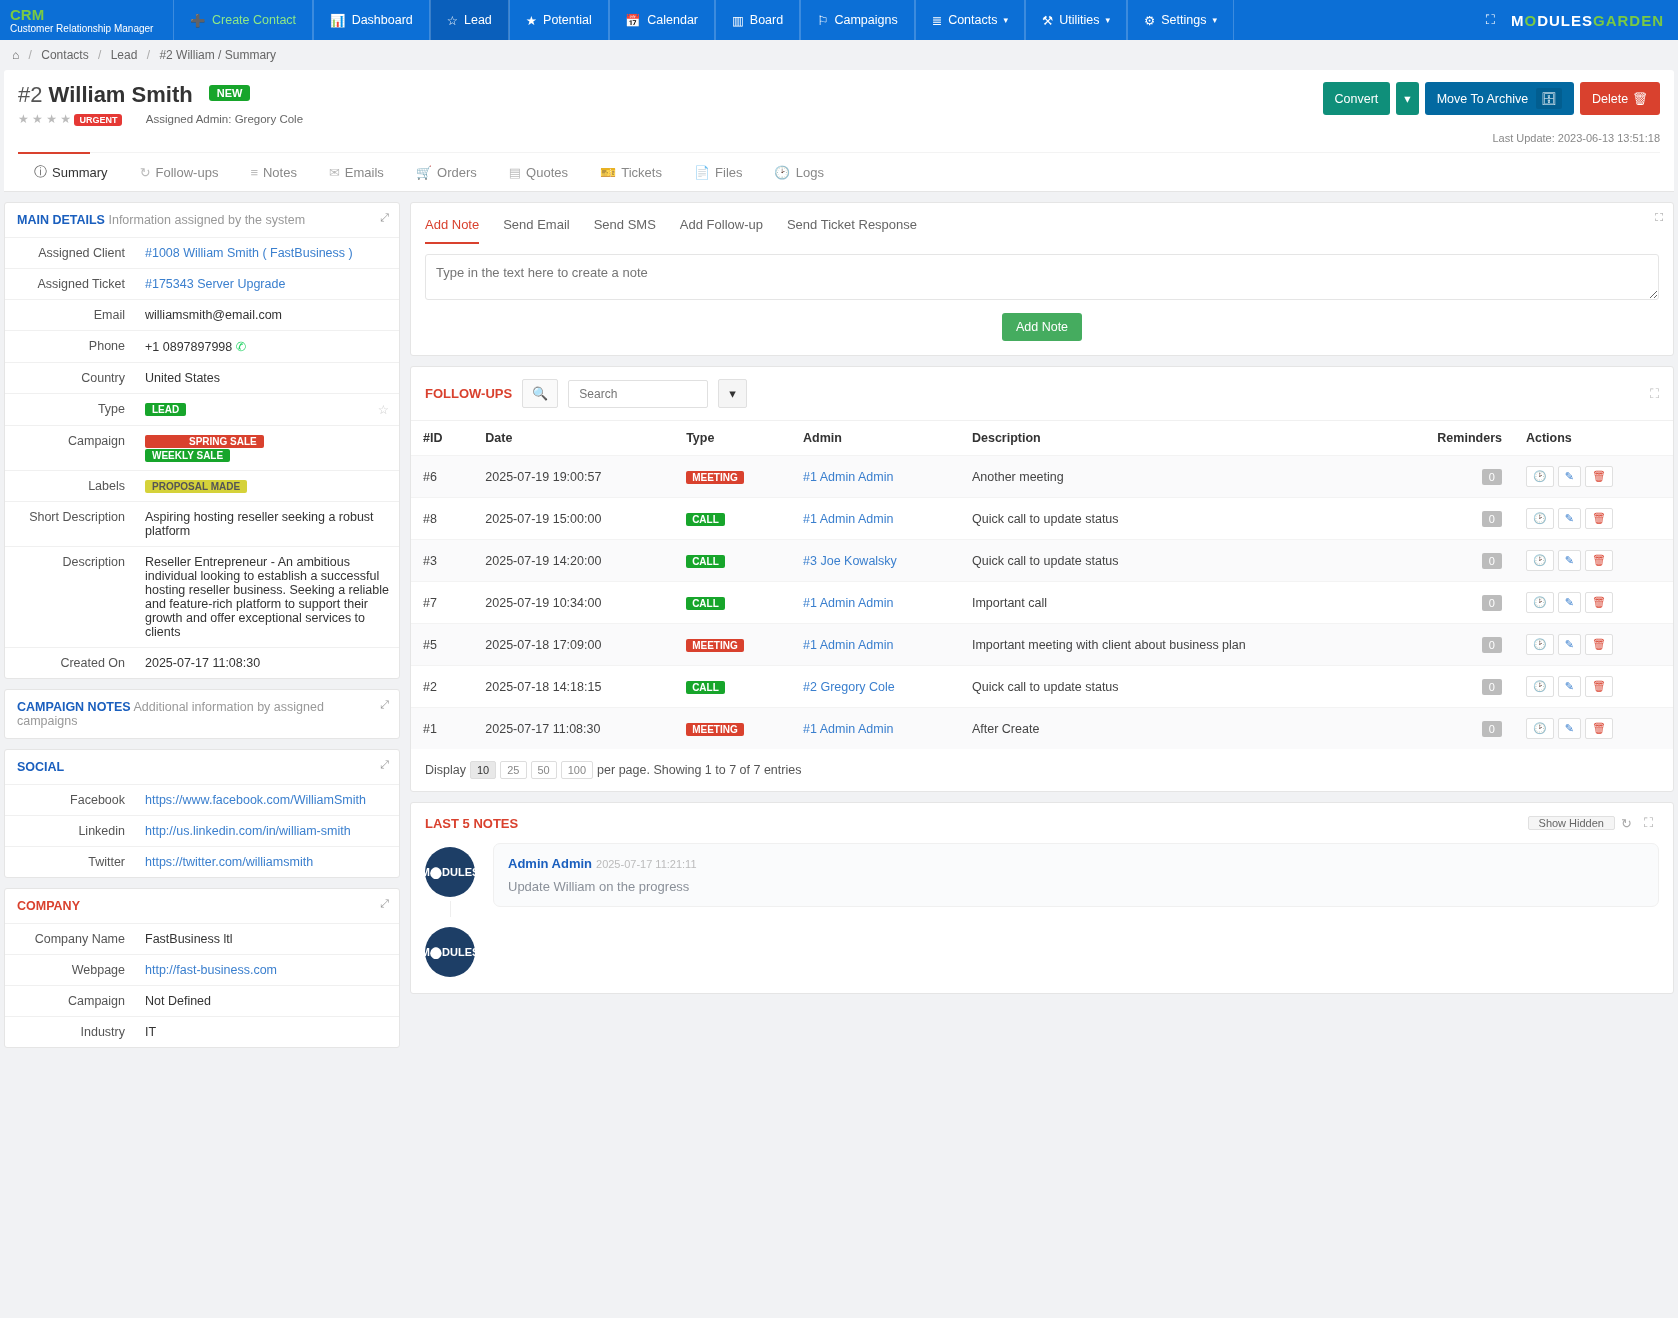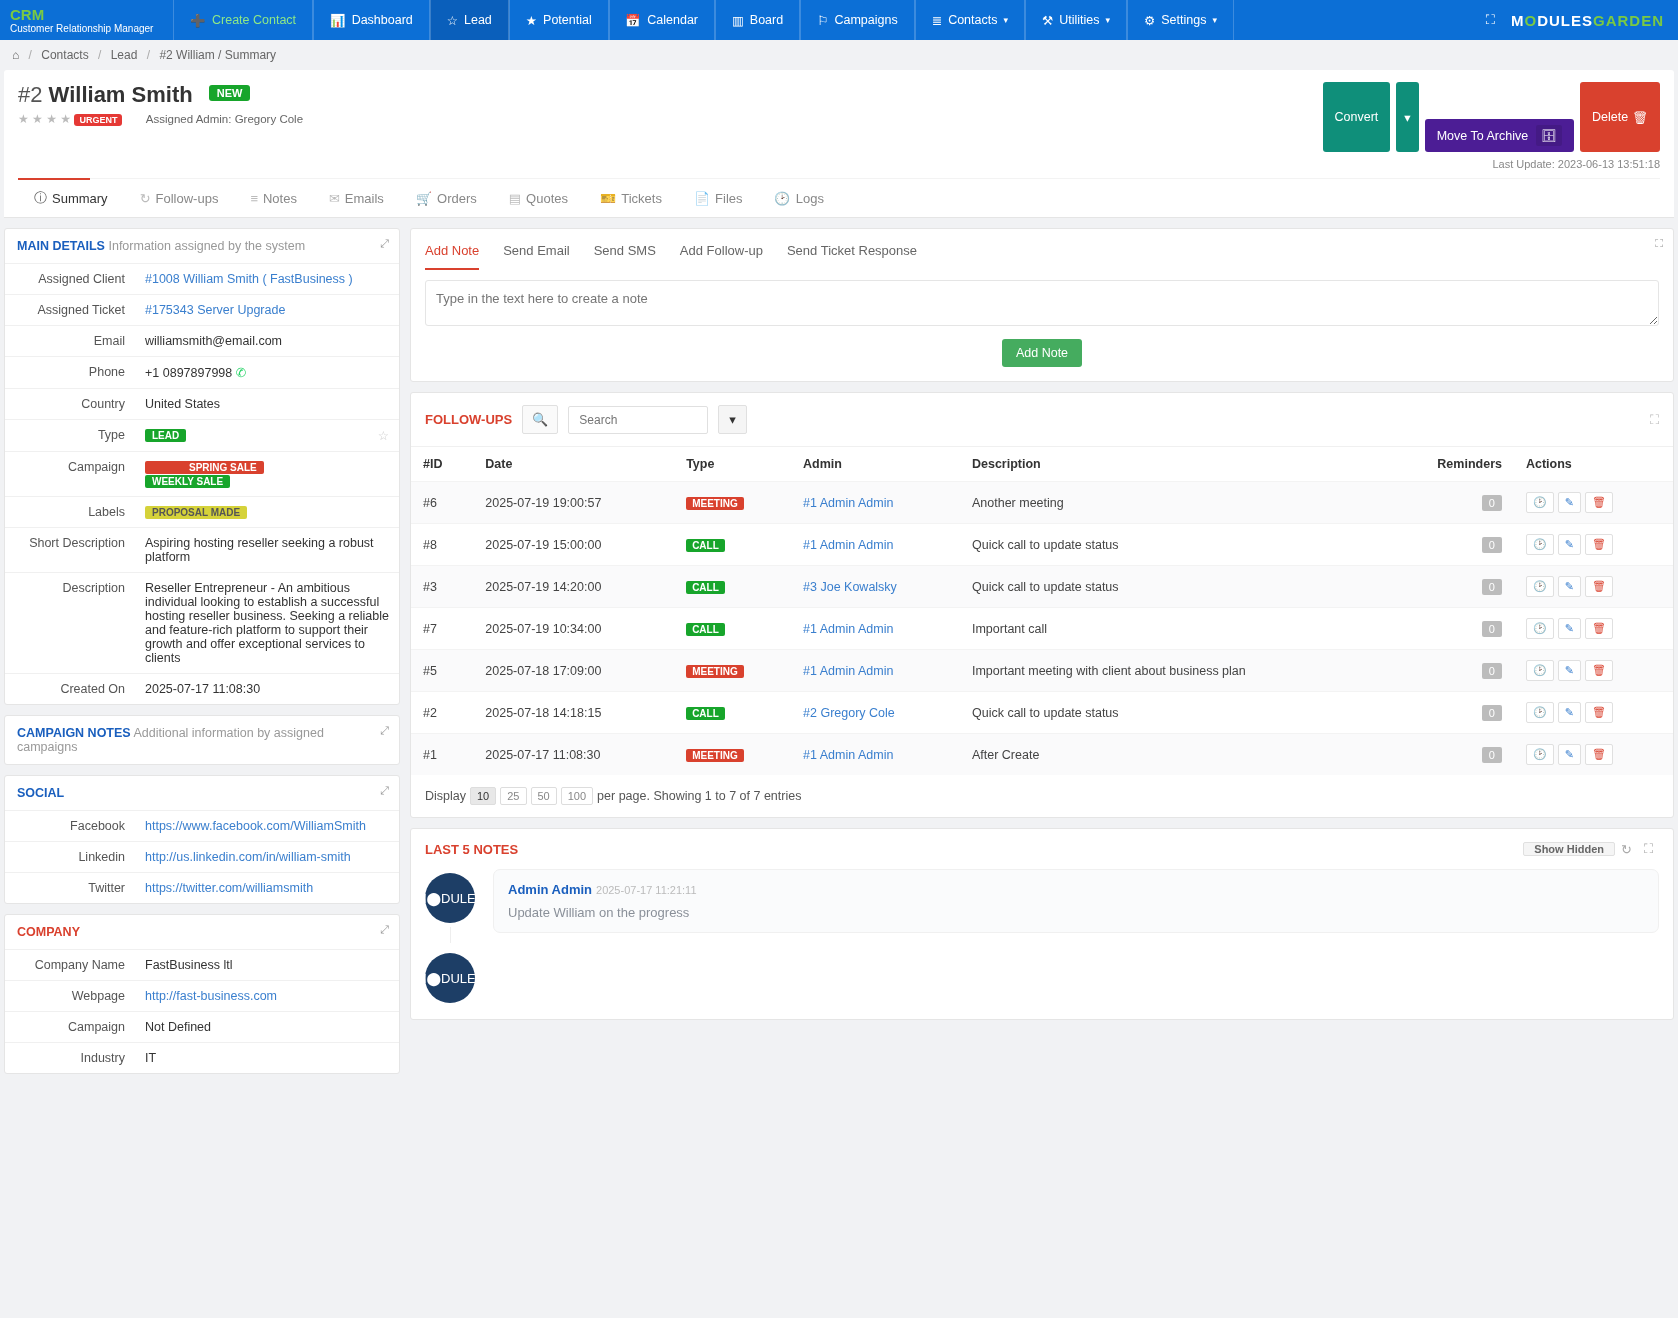--- a/index.html
+++ b/index.html
@@ -33,21 +33,21 @@
 .htitle .id { color:#555; }
 .badge { display:inline-block; padding:2px 8px; border-radius:3px; font-size:11px; font-weight:bold; color:#fff; vertical-align:middle; }
 .badge.new { background:#17a52b; margin-left:10px; position:relative; top:-3px;}
 .badge.urgent { background:#e53935; font-size:9px; padding:1px 5px; }
 .substars { color:#bbb; font-size:12px; margin-top:4px; }
 .subinfo { margin-left:20px; font-size:11.5px; color:#666; }
 .headactions { margin-left:auto; display:flex; gap:6px; }
 .btn { display:inline-flex; align-items:center; padding:6px 12px; border-radius:3px; font-size:12.5px; color:#fff; cursor:pointer; border:none; gap:4px;}
 .btn.convert { background:#0f8f7a; }
 .btn.convert-dd { background:#0f8f7a; padding:6px 8px;}
-.btn.archive { background:#4c1d95;margin-top:37px; }
+.btn.archive { background:#0369a1; }
 .btn.archive .ic { background:rgba(0,0,0,.1); padding:3px 5px; border-radius:2px; margin-left:4px;}
 .btn.delete { background:#d9412e; }
 .lastup { font-size:11px; color:#888; text-align:right; margin-top:6px; }
 
 
 .tabs { display:flex; gap:0; border-top:1px solid #f3f3f3; margin-top:8px; position:relative;}
 .tabs::before { content:''; position:absolute; left:0; top:-1px; width:72px; height:2px; background:#d9412e;}
 .tab { display:flex; align-items:center; gap:5px; padding:10px 16px; font-size:13px; color:#888; cursor:pointer;}
 .tab.active { color:#333; }
 .tab .ic { font-size:13px; color:#bbb;}
@@ -109,25 +109,25 @@
 .ab.del{color:#d9412e;}
 
 .pager { padding:12px 14px; font-size:12.5px; color:#555; display:flex; align-items:center; gap:4px;}
 .pager .pg { border:1px solid #ddd; padding:2px 6px; border-radius:2px; font-size:11px; cursor:pointer; color:#888;}
 .pager .pg.active { background:#e8e8e8; color:#333;}
 
 
 .noteshead { display:flex; align-items:center; padding:12px 14px;}
 .noteshead .title { color:#d9412e; font-weight:bold; font-size:13px;}
 .noteshead .spacer{flex:1;}
-.noteshead .hb { border:1px solid #e0e0e0; background:#f5f5f5; padding:0 10px; border-radius:2px; font-size:11px; cursor:pointer; color:#666;font-weight:bold;}
+.noteshead .hb { border:1px solid #e0e0e0; background:#f5f5f5; padding:0 10px; border-radius:2px; font-size:11px; cursor:pointer; color:#666;}
 .noteshead .ref { color:#aaa; cursor:pointer; padding:0 6px;}
 
 .noteitem { display:flex; padding:0 14px 16px 14px; gap:18px;}
-.avatar { width:50px; height:50px; border-radius:50%; background:#1d3e66; color:#fff; display:flex; align-items:center; justify-content:center; font-size:13px; font-weight:normal; flex:none; position:relative; margin-top:4px;}
+.avatar { width:50px; height:50px; border-radius:50%; background:#1d3e66; color:#fff; display:flex; align-items:center; justify-content:center; font-size:11px; font-weight:bold; flex:none; position:relative; margin-top:4px;}
 .avatar::before{content:''; position:absolute; width:1px; background:#eee; top:54px; bottom:-20px; left:50%;}
 .noteitem:last-child .avatar::before{display:none;}
 .notebubble { flex:1; background:#fafbfc; border:1px solid #f0f0f0; border-radius:7px; padding:12px 14px;}
 .notebubble .auth { color:#1a5fbe; font-weight:600; font-size:13px;}
 .notebubble .time { color:#bbb; font-size:11px; margin-left:4px;}
 .notebubble .txt { color:#8a9099; margin-top:8px; font-size:13px;}
 
 .ws{color:#25d366;}
 </style>
 </head>

